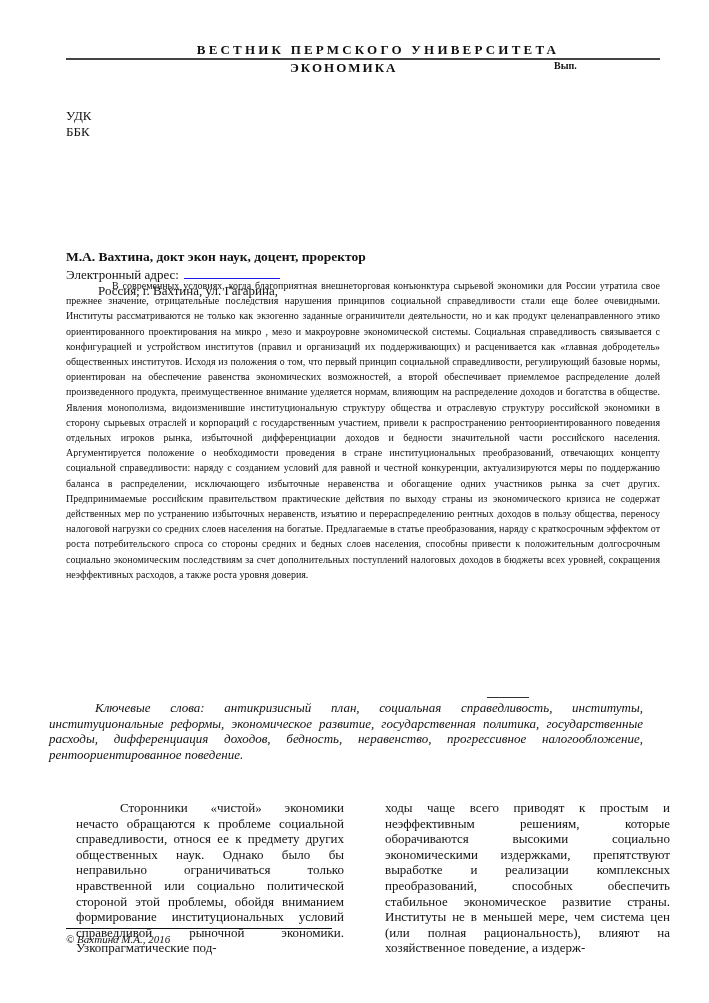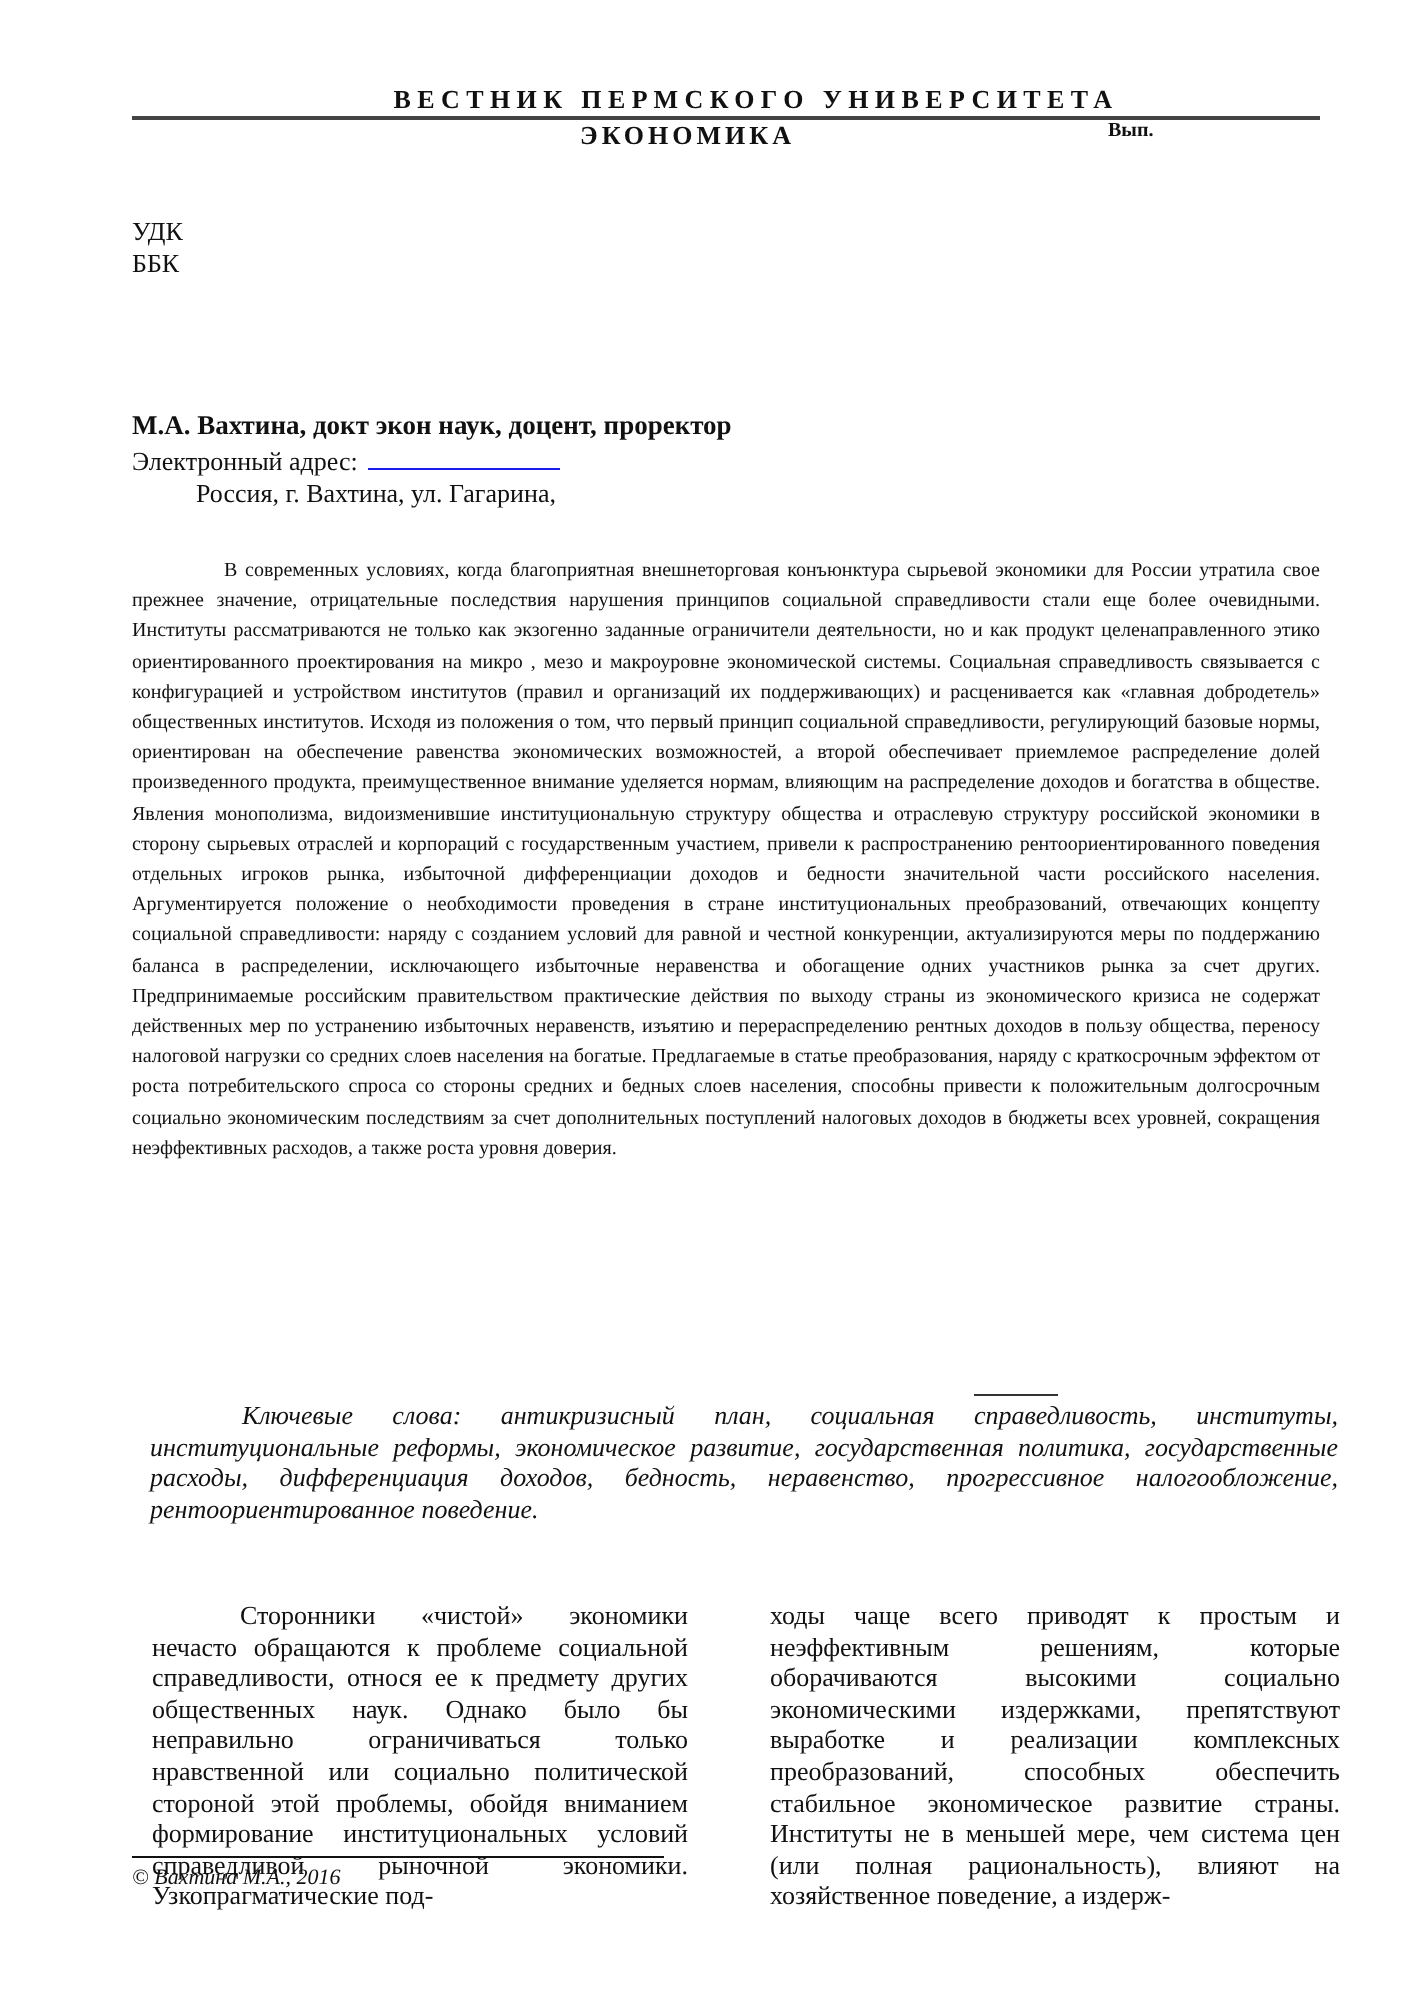--- a/index.html
+++ b/index.html
@@ -20,35 +20,35 @@
   }
   .hdr-issue {
     position: absolute; left: 554px; top: 60px; font-weight: bold; font-size: 10px;
   }
   .udk { position: absolute; left: 66px; top: 108px; font-size: 13px; line-height: 16px; }
   .title {
     position: absolute; left: 66px; top: 152px; width: 600px; text-align: center;
     font-weight: bold; font-style: italic; font-size: 17px; line-height: 21px; padding-left: 18px; box-sizing: border-box;
   }
   .author-block { position: absolute; left: 66px; top: 205px; font-size: 13px; line-height: 16px; }
-  .author { font-weight: bold; font-size: 13.5px; margin-bottom: 1px; }
+  .author { font-weight: bold; font-size: 13.5px; margin-bottom: 1px; margin-top: 44px; }
   .email-line { }
   .email-link {
     display: inline-block; width: 96px; height: 12px; border-bottom: 1px solid #1a1aee; vertical-align: baseline; margin-left: 2px;
   }
   .addr2 { padding-left: 32px; }
   .abstract {
     position: absolute; left: 66px; top: 278px; width: 594px;
     font-size: 10px; line-height: 15.2px; text-align: justify; text-indent: 46px; margin: 0;
   }
   .short-rule {
     position: absolute; left: 487px; top: 697px; width: 42px; height: 1px; background: #333;
   }
   .keywords {
-    position: absolute; left: 75px; top: 700px; width: 594px;
+    position: absolute; left: 49px; top: 700px; width: 594px;
     font-style: italic; font-size: 13px; line-height: 15.6px; text-align: justify; text-indent: 46px; margin: 0;
   }
   .col {
     position: absolute; top: 790px; font-size: 13px; line-height: 15.6px; text-align: justify; margin: 10px;
   }
   .col-left { left: 66px; width: 268px; text-indent: 44px; }
   .col-right { left: 375px; width: 285px; }
   .footnote-rule { position: absolute; left: 66px; top: 928px; width: 266px; height: 1px; background: #111; }
   .footnote { position: absolute; left: 66px; top: 933px; font-size: 11px; font-style: italic; }
 </style>

